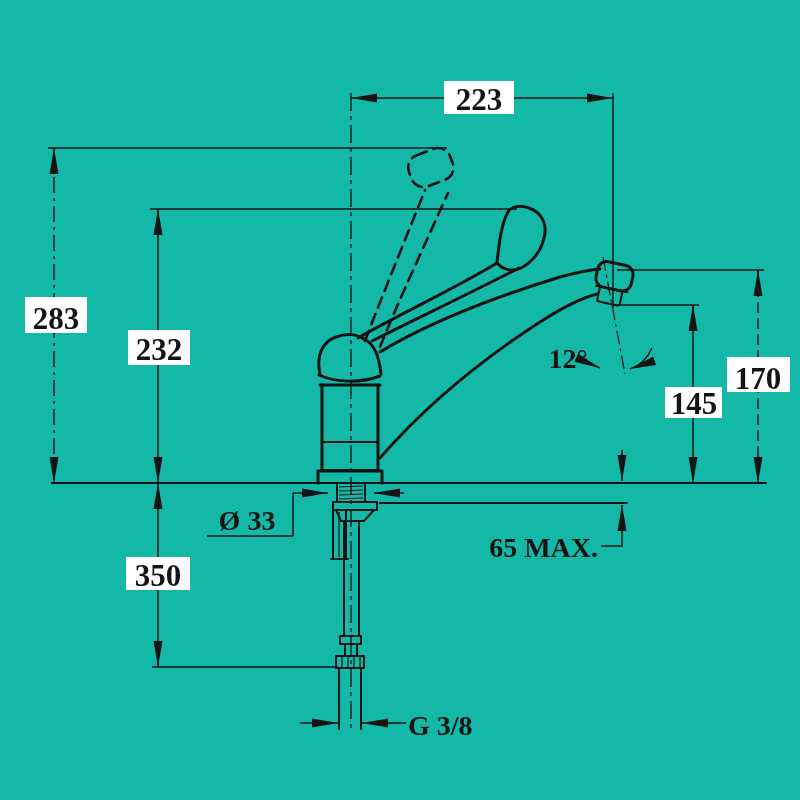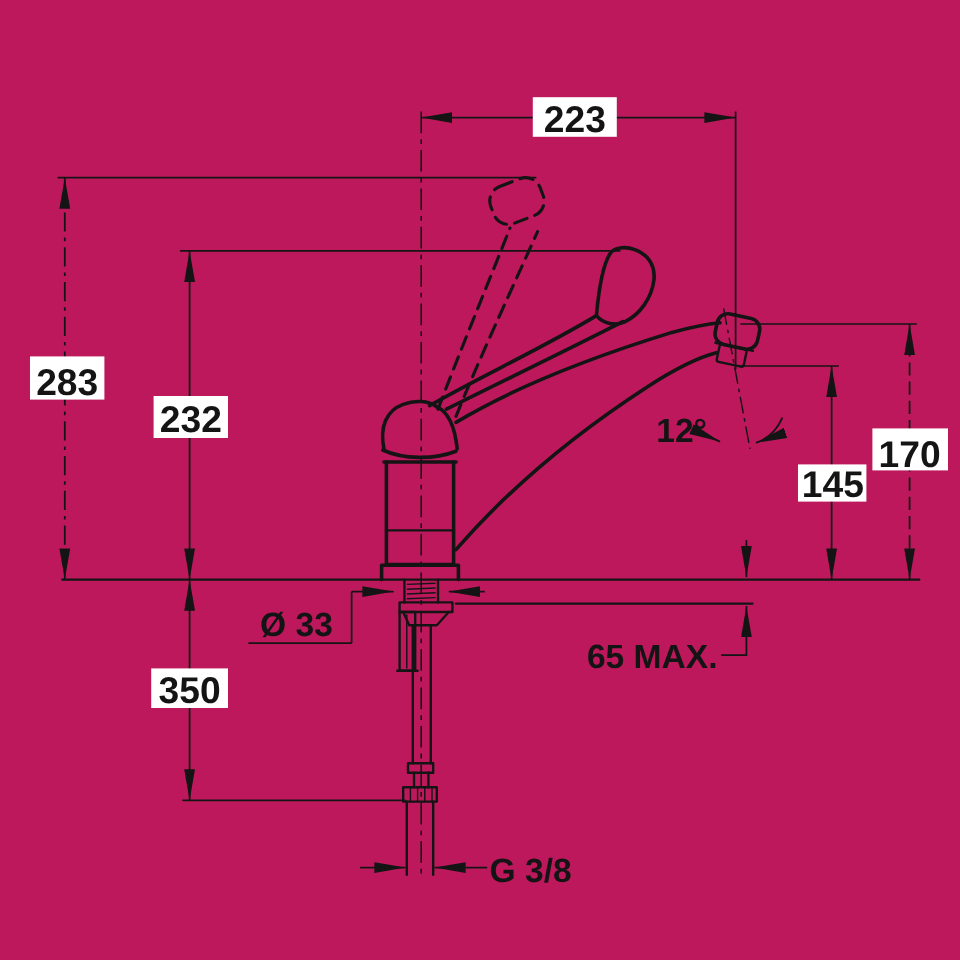--- a/index.html
+++ b/index.html
@@ -1,17 +1,17 @@
 <!DOCTYPE html>
 <html><head>
 <meta charset="utf-8">
 <style>
   html,body{margin:0;padding:0;background:#ffffff;}
-  .page{width:800px;height:800px;background:#be185d;position:relative;overflow:hidden;
-        font-family:Liberation Sans, sans-serif;}
+  .page{width:800px;height:800px;background:#14b8a6;position:relative;overflow:hidden;
+        font-family:Liberation Serif, serif;}
   svg{display:block;}
   .dim  {stroke:#141414;stroke-width:1.5;fill:none;}
   .ext  {stroke:#141414;stroke-width:1.4;fill:none;}
   .thick{stroke:#141414;stroke-width:3;fill:none;stroke-linecap:round;stroke-linejoin:round;}
   .mid  {stroke:#141414;stroke-width:2;fill:none;stroke-linecap:round;stroke-linejoin:round;}
   .fine {stroke:#141414;stroke-width:1.2;fill:none;}
   .dashed{stroke:#141414;stroke-width:2.6;fill:none;stroke-dasharray:11 7;stroke-linecap:round;}
   .cline{stroke:#141414;stroke-width:1.3;fill:none;stroke-dasharray:18 5 4 5;}
   .dimtext{font-weight:700;font-size:31px;fill:#141414;}
   .dimtext-sm{font-weight:700;font-size:28px;fill:#141414;}

